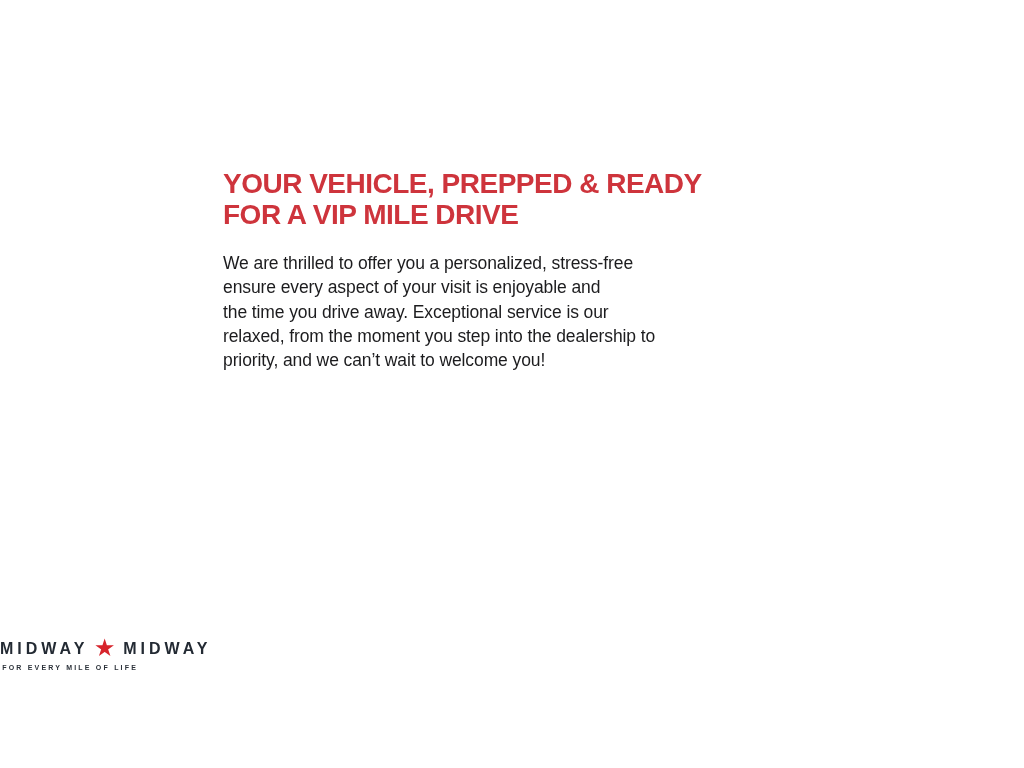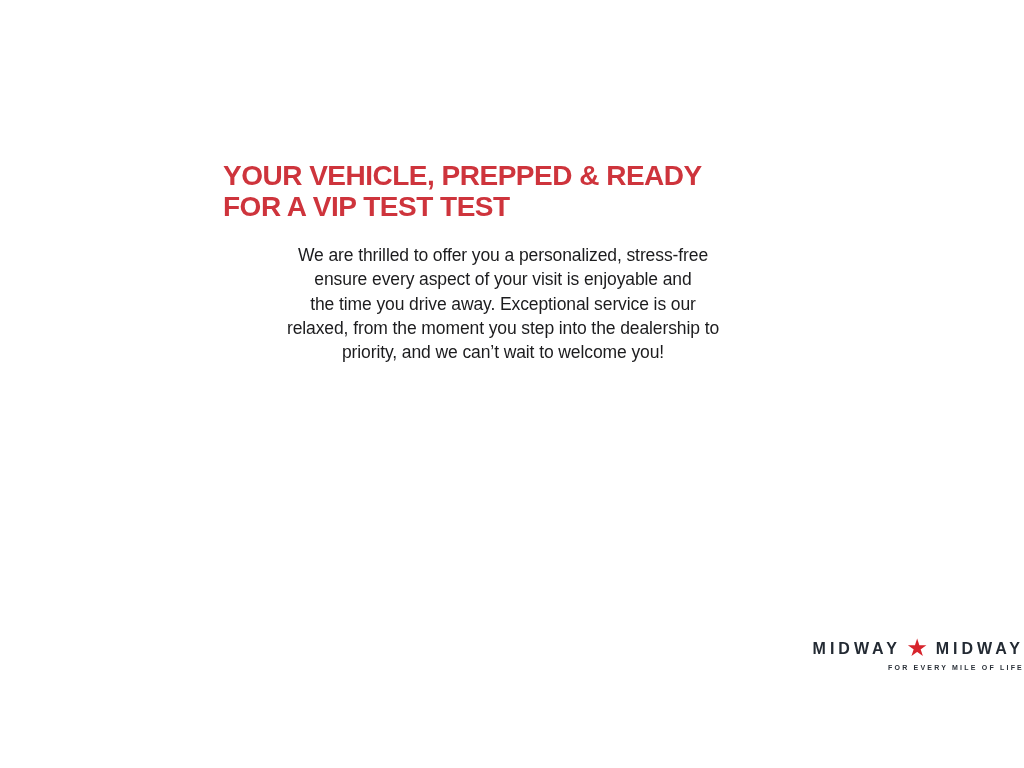--- a/index.html
+++ b/index.html
@@ -8,50 +8,49 @@
     position: relative;
     width: 1024px;
     height: 768px;
     background: #ffffff;
     overflow: hidden;
     font-family: "Liberation Sans", sans-serif;
   }
   .content-block {
     position: absolute;
     left: 223px;
-    top: 160px;
+    top: 168px;
     width: 560px;
   }
   .heading {
     font-family: "Liberation Sans", sans-serif;
     font-weight: 700;
     font-size: 28px;
     line-height: 31px;
     letter-spacing: -0.5px;
     color: #ce343c;
     margin: 0 0 20px 0;
   }
   .heading-line { display: block; }
   .body-text {
     margin-top: 21px;
     font-size: 17.5px;
     line-height: 24.3px;
     letter-spacing: -0.1px;
     color: #1c1c1e;
-    text-align: center;
   }
   .body-line { display: block; white-space: nowrap; }
   .footer-logo {
     position: absolute;
     left: 0;
     right: 0;
     top: 638px;
     display: flex;
     flex-direction: column;
-    align-items: flex-end;
+    align-items: flex-start;
   }
   .wordmark {
     display: flex;
     align-items: center;
     gap: 9px;
     font-weight: 700;
     font-size: 16px;
     letter-spacing: 4px;
     color: #232a33;
   }
@@ -75,21 +74,21 @@
   }
 </style>
 </head>
 <body>
 
 <div class="page">
 
   <div class="content-block">
     <h1 class="heading">
       <span class="heading-line">YOUR VEHICLE, PREPPED &amp; READY</span>
-      <span class="heading-line">FOR A VIP TEST TEST</span>
+      <span class="heading-line">FOR A VIP MILE DRIVE</span>
     </h1>
 
     <div class="body-text">
       <span class="body-line">We are thrilled to offer you a personalized, stress-free</span>
       <span class="body-line">ensure every aspect of your visit is enjoyable and</span>
       <span class="body-line">the time you drive away. Exceptional service is our</span>
       <span class="body-line">relaxed, from the moment you step into the dealership to</span>
       <span class="body-line">priority, and we can’t wait to welcome you!</span>
     </div>
   </div>

